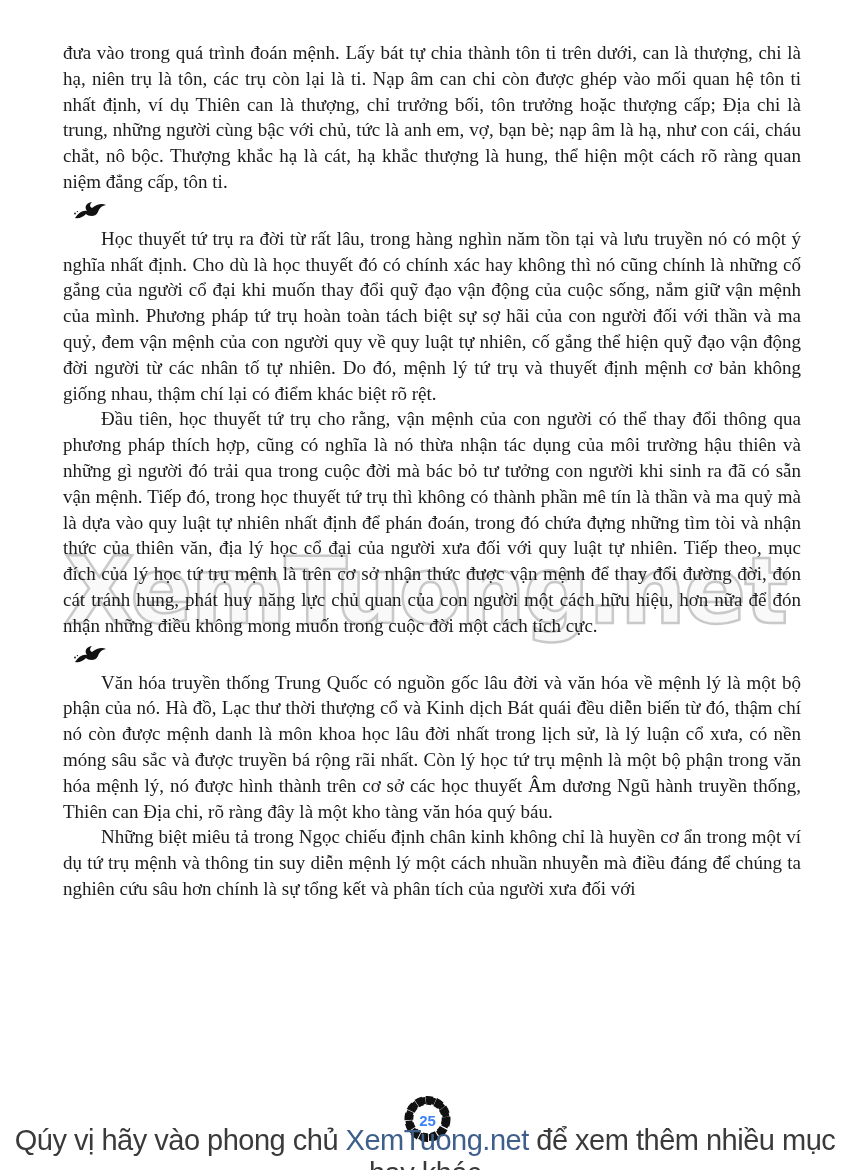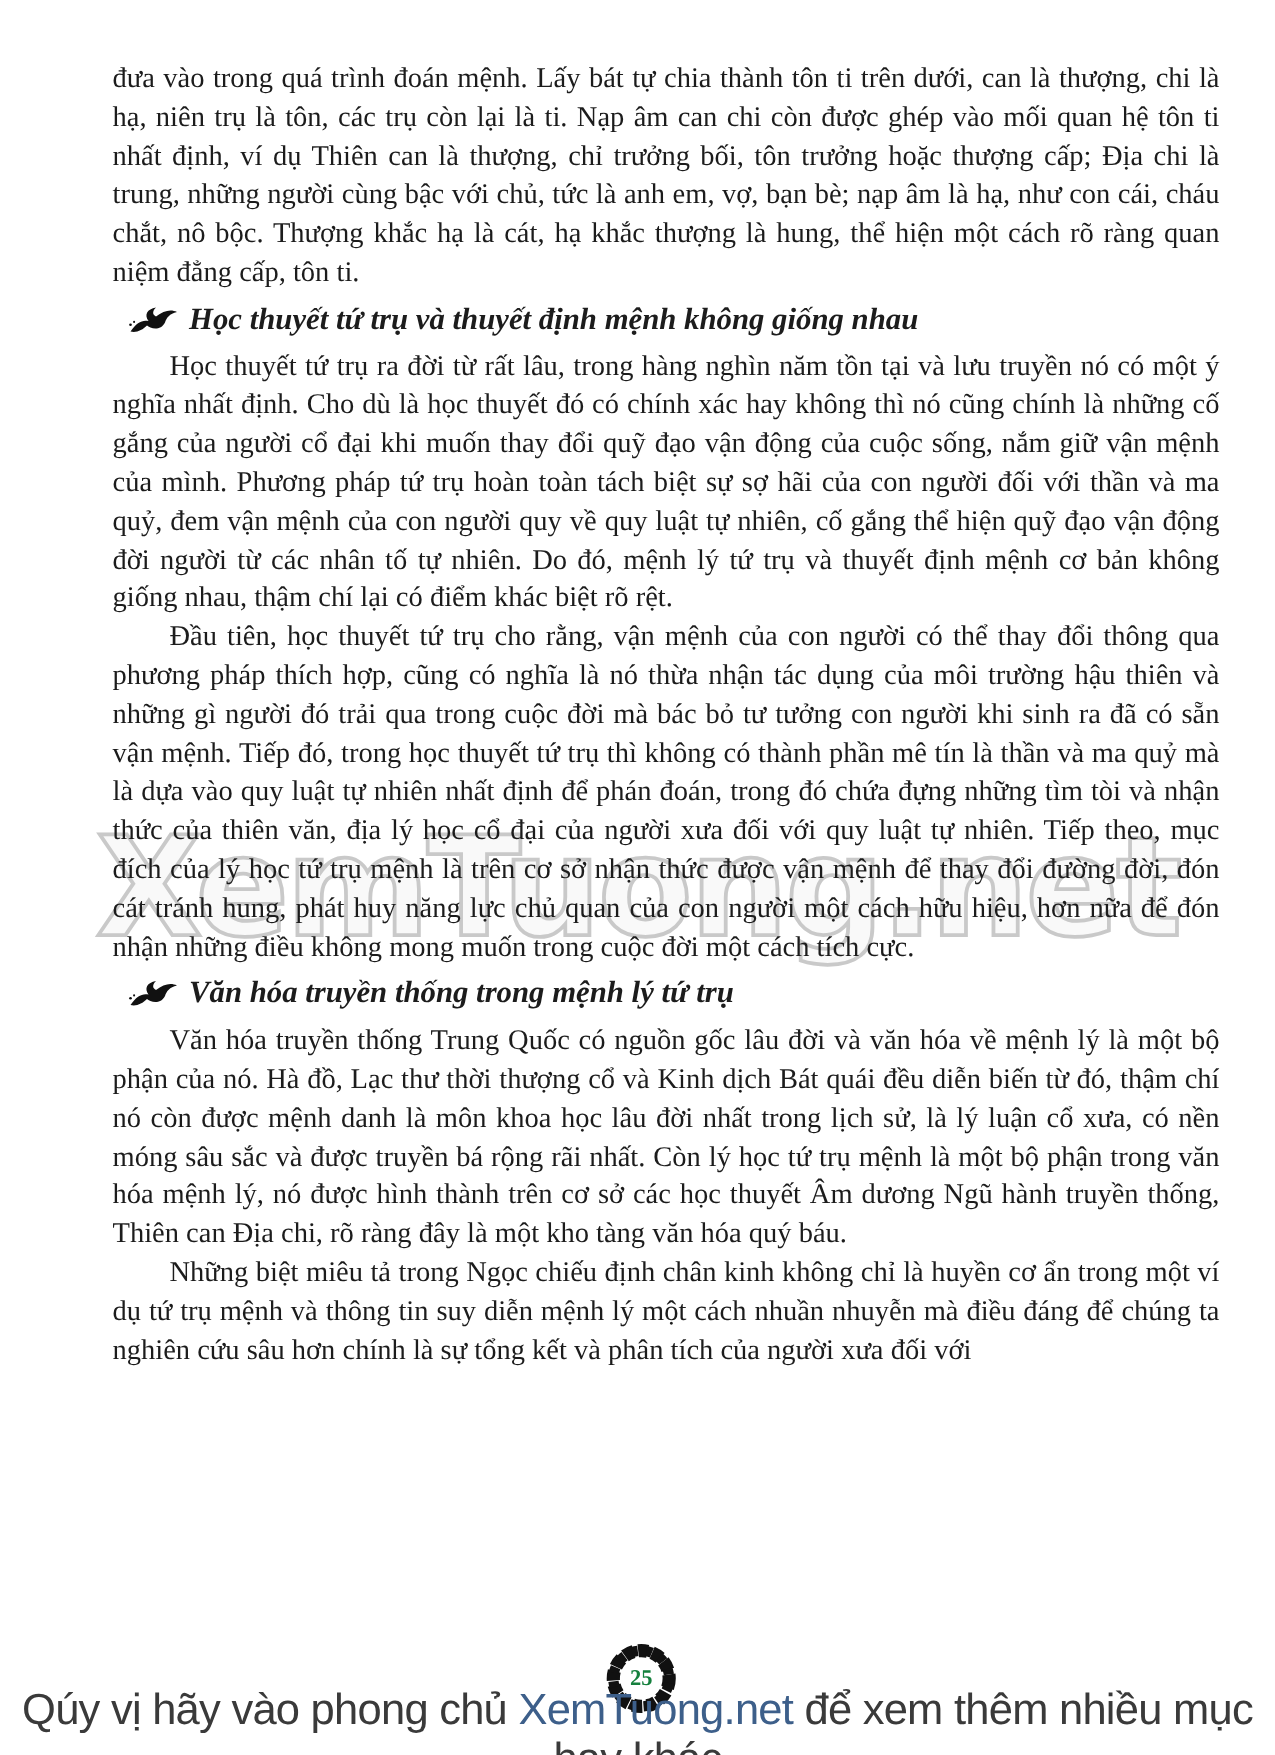--- a/index.html
+++ b/index.html
@@ -7,21 +7,21 @@
     position: relative;
     width: 850px;
     height: 1170px;
     background: #ffffff;
     overflow: hidden;
     font-family: "Liberation Serif", serif;
     color: #1c1c1c;
   }
   .content {
     position: absolute;
-    left: 75px;
+    left: 63px;
     top: 40px;
     width: 738px;
     font-size: 19px;
     line-height: 25.8px;
     text-align: justify;
   }
   .para { margin: 0; text-indent: 38px; }
   .para.no-indent { text-indent: 0; }
   .book-title { }
   .heading {
@@ -58,24 +58,24 @@
     top: 1093px;
     width: 49px;
     height: 52px;
   }
   .page-badge svg { width: 100%; height: 100%; display: block; }
   .badge-num {
     position: absolute;
     top: 51%;
     left: 50%;
     transform: translate(-50%, -50%);
-    font-family: Liberation Serif, serif;
+    font-family: Liberation Sans, sans-serif;
     font-weight: bold;
     font-size: 15px;
-    color: #15803d;
+    color: #3b82f6;
   }
 
   .footer {
     position: absolute;
     left: 0;
     right: 0;
     top: 1124px;
     text-align: center;
     font-family: "Liberation Sans", sans-serif;
     font-size: 29px;
@@ -97,36 +97,34 @@
 
 
     <div class="heading">
       <span class="flourish">
         <svg viewBox="0 0 34 20" xmlns="http://www.w3.org/2000/svg" fill="#111111" aria-hidden="true">
           <path d="M2 17 C6 11 10 9 14 10 C11 6 13 2 19 1 C16 4 17 6 19 7 C24 3 29 2 33 4 C28 5 26 8 25 11 C22 17 15 15 13 13 C10 16 6 18 2 17 Z"></path>
           <circle cx="2" cy="12.5" r="0.9"></circle>
           <circle cx="4.4" cy="10.6" r="0.7"></circle>
         </svg>
       </span>
-      <span class="heading-text">Học thuyết tứ trụ và thuyết định mệnh không giống nhau</span>
     </div>
 
     <p class="para">Học thuyết tứ trụ ra đời từ rất lâu, trong hàng nghìn năm tồn tại và lưu truyền nó có một ý nghĩa nhất định. Cho dù là học thuyết đó có chính xác hay không thì nó cũng chính là những cố gắng của người cổ đại khi muốn thay đổi quỹ đạo vận động của cuộc sống, nắm giữ vận mệnh của mình. Phương pháp tứ trụ hoàn toàn tách biệt sự sợ hãi của con người đối với thần và ma quỷ, đem vận mệnh của con người quy về quy luật tự nhiên, cố gắng thể hiện quỹ đạo vận động đời người từ các nhân tố tự nhiên. Do đó, mệnh lý tứ trụ và thuyết định mệnh cơ bản không giống nhau, thậm chí lại có điểm khác biệt rõ rệt.</p>
 
     <p class="para">Đầu tiên, học thuyết tứ trụ cho rằng, vận mệnh của con người có thể thay đổi thông qua phương pháp thích hợp, cũng có nghĩa là nó thừa nhận tác dụng của môi trường hậu thiên và những gì người đó trải qua trong cuộc đời mà bác bỏ tư tưởng con người khi sinh ra đã có sẵn vận mệnh. Tiếp đó, trong học thuyết tứ trụ thì không có thành phần mê tín là thần và ma quỷ mà là dựa vào quy luật tự nhiên nhất định để phán đoán, trong đó chứa đựng những tìm tòi và nhận thức của thiên văn, địa lý học cổ đại của người xưa đối với quy luật tự nhiên. Tiếp theo, mục đích của lý học tứ trụ mệnh là trên cơ sở nhận thức được vận mệnh để thay đổi đường đời, đón cát tránh hung, phát huy năng lực chủ quan của con người một cách hữu hiệu, hơn nữa để đón nhận những điều không mong muốn trong cuộc đời một cách tích cực.</p>
 
     <div class="heading">
       <span class="flourish">
         <svg viewBox="0 0 34 20" xmlns="http://www.w3.org/2000/svg" fill="#111111" aria-hidden="true">
           <path d="M2 17 C6 11 10 9 14 10 C11 6 13 2 19 1 C16 4 17 6 19 7 C24 3 29 2 33 4 C28 5 26 8 25 11 C22 17 15 15 13 13 C10 16 6 18 2 17 Z"></path>
           <circle cx="2" cy="12.5" r="0.9"></circle>
           <circle cx="4.4" cy="10.6" r="0.7"></circle>
         </svg>
       </span>
-      <span class="heading-text">Văn hóa truyền thống trong mệnh lý tứ trụ</span>
     </div>
 
     <p class="para">Văn hóa truyền thống Trung Quốc có nguồn gốc lâu đời và văn hóa về mệnh lý là một bộ phận của nó. Hà đồ, Lạc thư thời thượng cổ và Kinh dịch Bát quái đều diễn biến từ đó, thậm chí nó còn được mệnh danh là môn khoa học lâu đời nhất trong lịch sử, là lý luận cổ xưa, có nền móng sâu sắc và được truyền bá rộng rãi nhất. Còn lý học tứ trụ mệnh là một bộ phận trong văn hóa mệnh lý, nó được hình thành trên cơ sở các học thuyết Âm dương Ngũ hành truyền thống, Thiên can Địa chi, rõ ràng đây là một kho tàng văn hóa quý báu.</p>
 
     <p class="para"><span>Những biệt miêu tả trong </span><span class="book-title">Ngọc chiếu định chân kinh</span><span> không chỉ là huyền cơ ẩn trong một ví dụ tứ trụ mệnh và thông tin suy diễn mệnh lý một cách nhuần nhuyễn mà điều đáng để chúng ta nghiên cứu sâu hơn chính là sự tổng kết và phân tích của người xưa đối với</span></p>
 
   </main>
 
   <div class="page-badge">
     <svg viewBox="0 0 50 52" xmlns="http://www.w3.org/2000/svg" aria-hidden="true">

